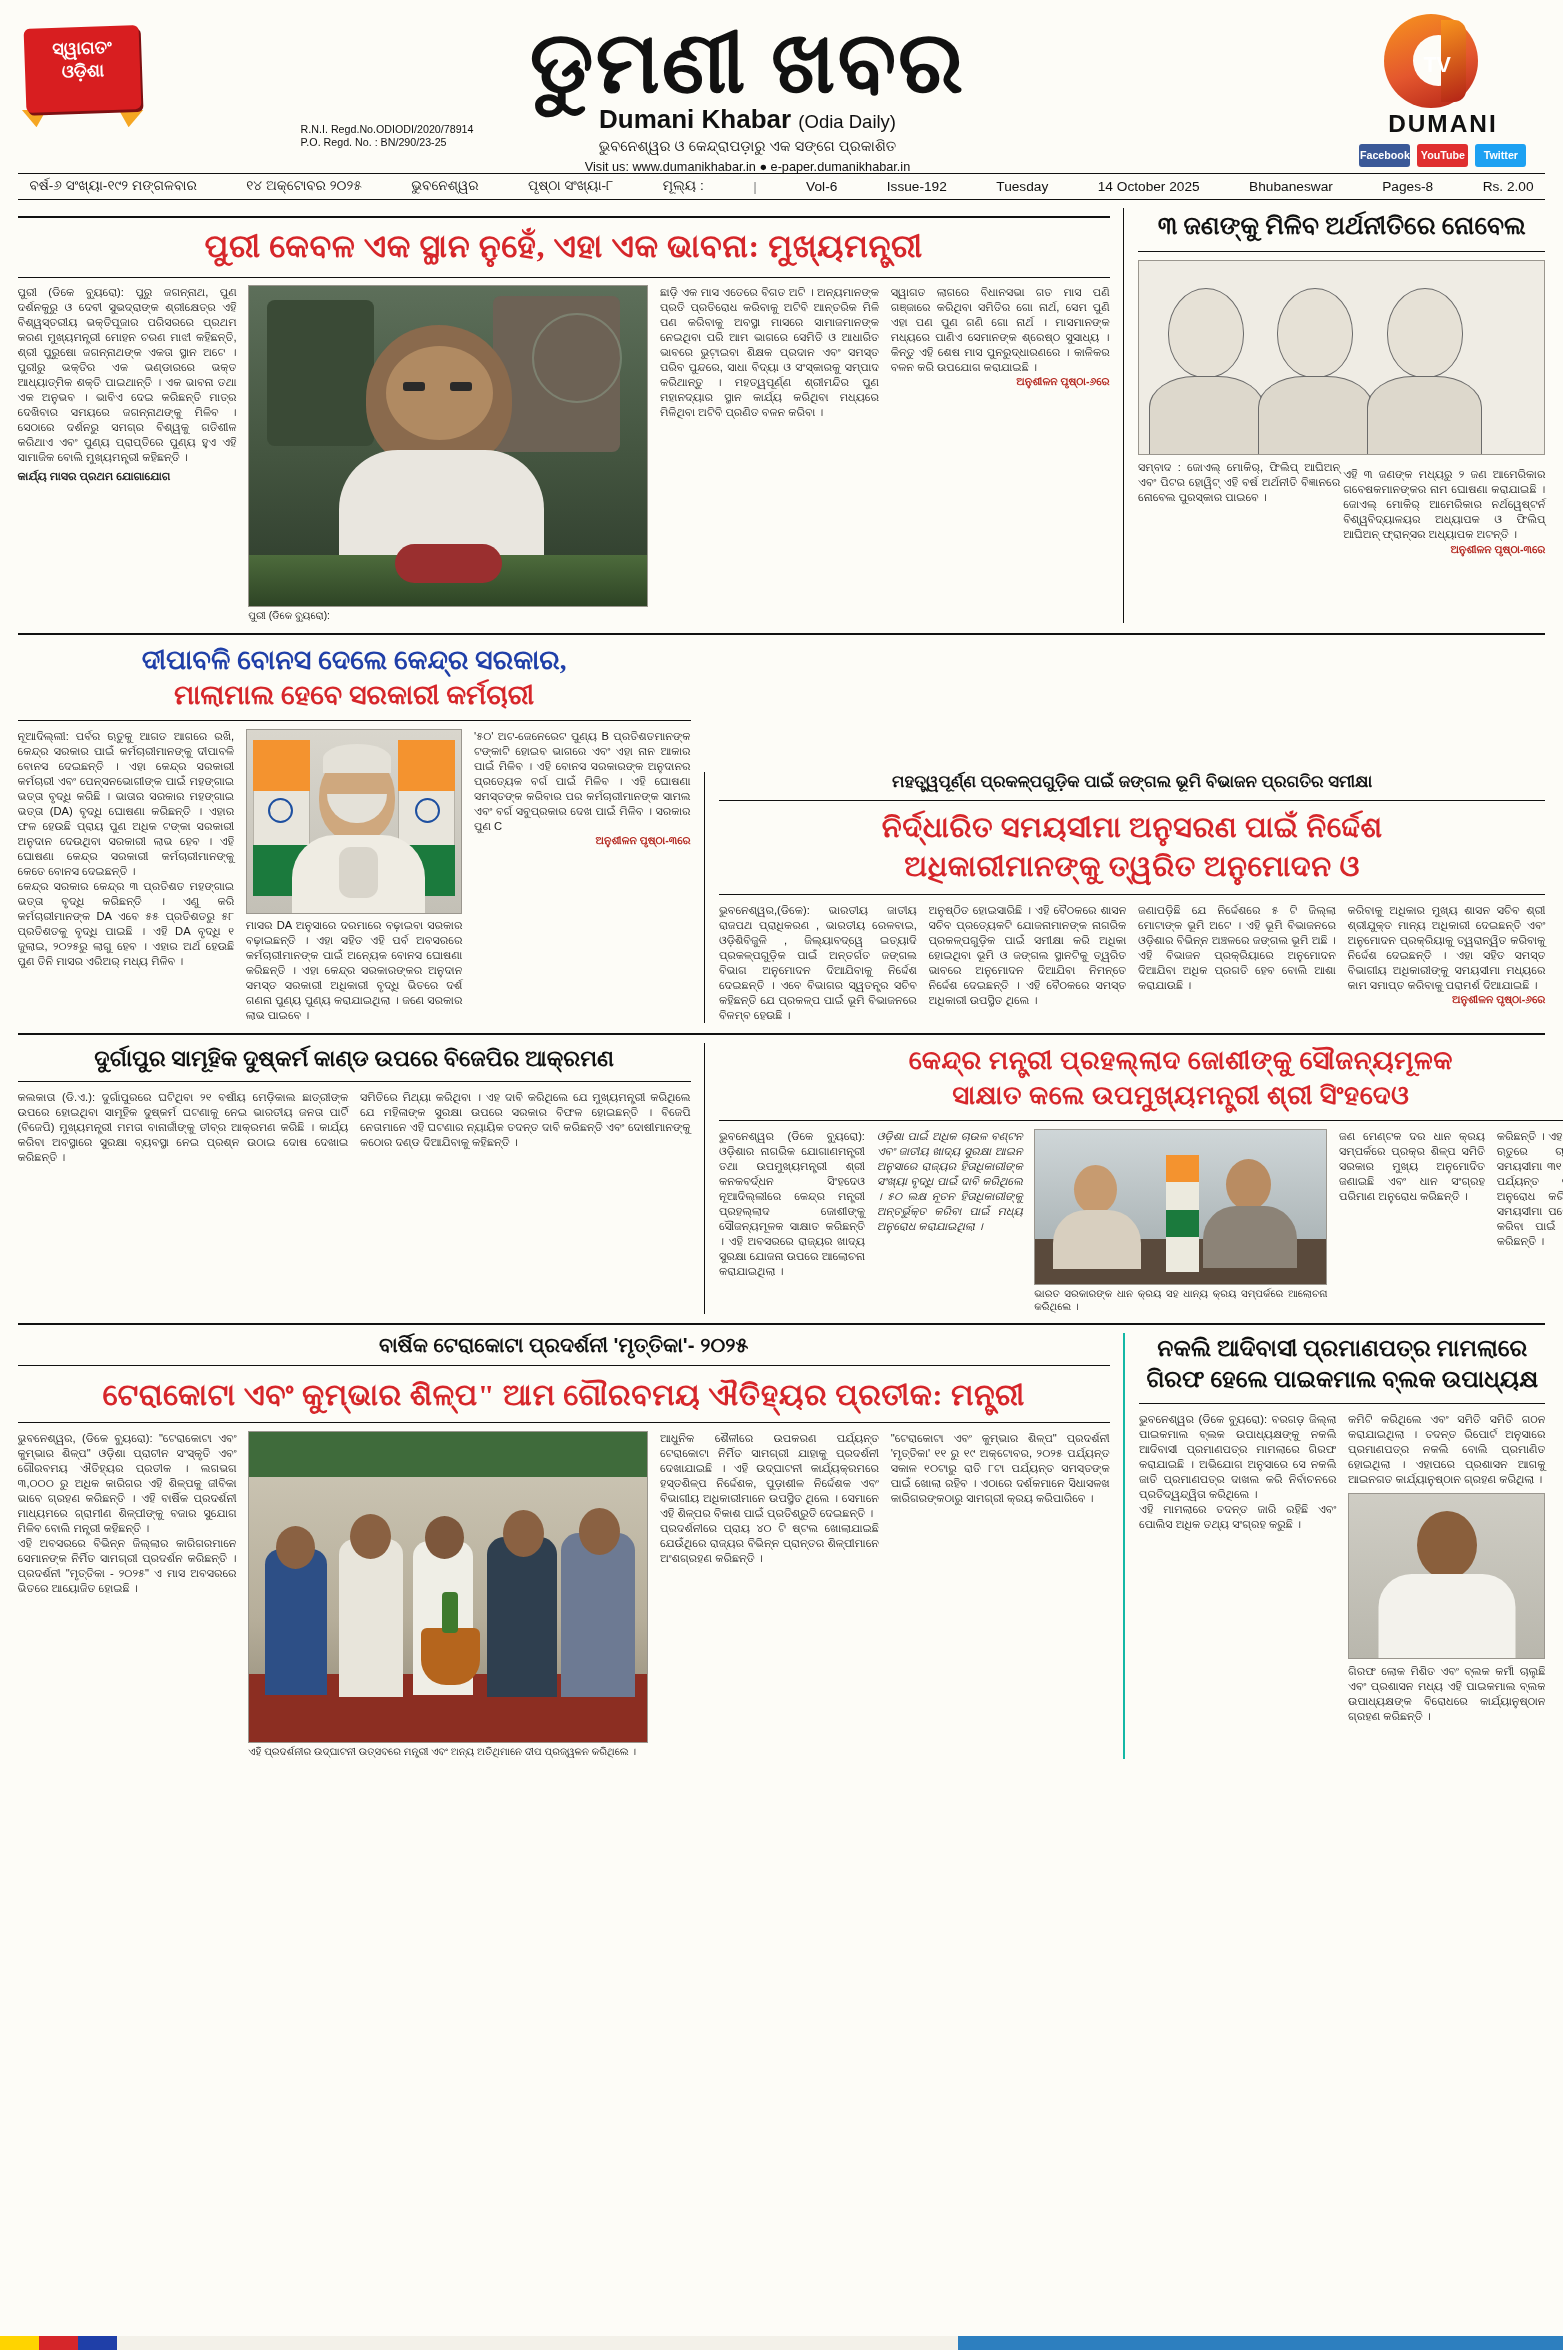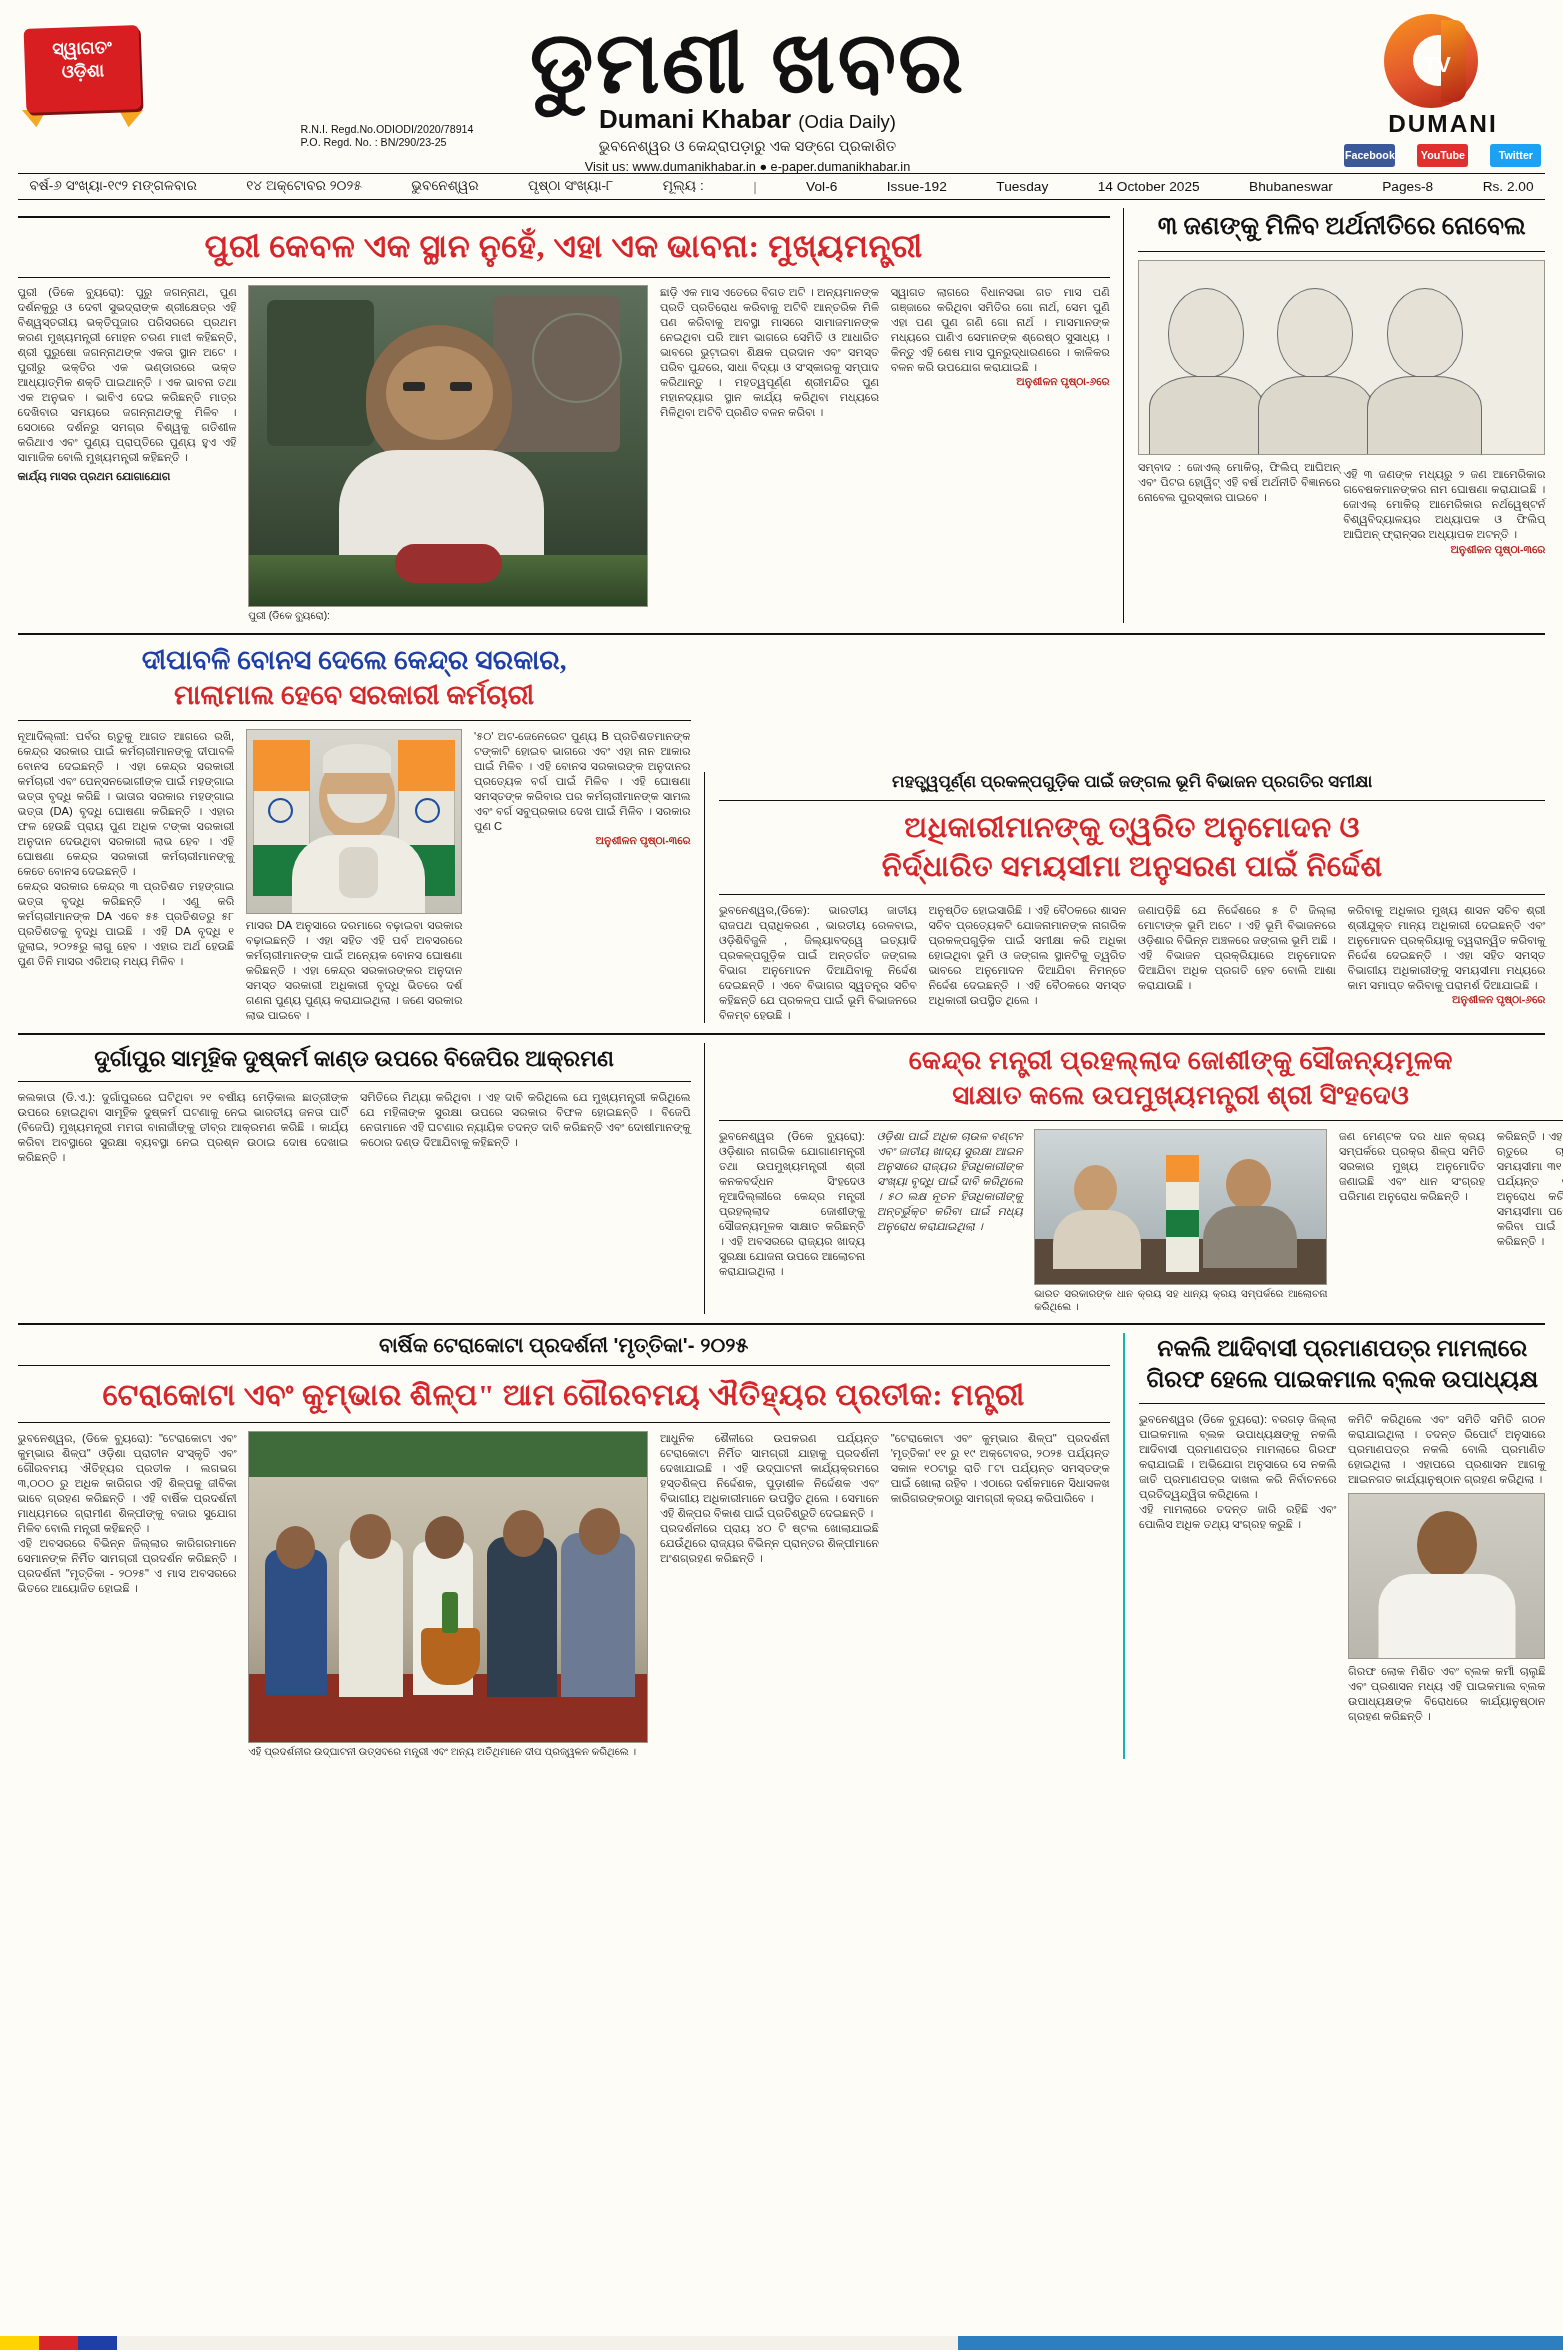--- a/index.html
+++ b/index.html
@@ -69,21 +69,21 @@
     background:#fdfcf7;
   }
   .dlogo .dbar{
     position:absolute; left:57px; top:5.9px; width:25px;height:82px;border-radius:0 11.7px 11.7px 0;
     background:linear-gradient(160deg,#f7941e,#b32317);
   }
   .dlogo .dtv{
     position:absolute; left:39px; top:39px; font-size:21.5px; font-weight:bold; color:#fff;
   }
   .dword { font-size:24.4px; font-weight:bold; letter-spacing:2px; margin-top:2px; }
-  .socials { margin-top:5.9px; display:flex; gap:22px; justify-content:center; }
+  .socials { margin-top:5.9px; display:flex; gap:7px; justify-content:center; }
   .soc { width:51px;height:23.4px;border-radius:2.9px;color:#fff;font-size:10.7px;
          display:flex;align-items:center;justify-content:center;font-weight:bold;}
   .soc.fb{background:#3b5998;} .soc.yt{background:#e02f2f;} .soc.tw{background:#1da1f2;}
   .infobar {
     display:flex; align-items:center; justify-content:space-between;
     font-size:13.7px; padding:4.9px 5.9px; border-top:1px solid #111; border-bottom:1px solid #111;
     margin:2.9px 0;
   }
   .infobar .cell { padding:0 5.9px; white-space:nowrap; }
   .infobar .sep { color:#888; }
@@ -304,22 +304,22 @@
           <div class="col">
             <div class="coltext">'୫୦' ଅଟ-ଜେନେରେଟ ପୁଣ୍ୟ B ପ୍ରତିଶତମାନଙ୍କ ଟଙ୍କାଟି ହୋଇବ ଭାଗରେ ଏବଂ ଏହା ନାନ ଆକାର ପାଇଁ ମିଳିବ । ଏହି ବୋନସ ସରକାରଙ୍କ ଅନୁଦାନର ପ୍ରତ୍ୟେକ ବର୍ଗ ପାଇଁ ମିଳିବ । ଏହି ଘୋଷଣା ସମସ୍ତଙ୍କ କରିବାର ପର କର୍ମଚାରୀମାନଙ୍କ ସାମଲ ଏବଂ ବର୍ଗ ସବୁପ୍ରକାର ଦେଖ ପାଇଁ ମିଳିବ । ସରକାର ପୁଣ C</div>
             <div class="credit">ଅନୁଶୀଳନ ପୃଷ୍ଠା-୩ରେ</div>
           </div>
         </div>
       </div>
 
       <div style="flex:1 1 auto;border-left:1px solid #111;padding-left:13.7px;">
         <div class="kicker">ମହତ୍ତ୍ୱପୂର୍ଣ୍ଣ ପ୍ରକଳ୍ପଗୁଡ଼ିକ ପାଇଁ ଜଙ୍ଗଲ ଭୂମି ବିଭାଜନ ପ୍ରଗତିର ସମୀକ୍ଷା</div>
         <div class="rule"></div>
+        <div class="headline-main" style="font-size:29px;line-height:39px;">ନିର୍ଦ୍ଧାରିତ ସମୟସୀମା ଅନୁସରଣ ପାଇଁ ନିର୍ଦ୍ଦେଶ</div>
         <div class="headline-main" style="font-size:29px;line-height:39px;">ଅଧିକାରୀମାନଙ୍କୁ ତ୍ୱରିତ ଅନୁମୋଦନ ଓ</div>
-        <div class="headline-main" style="font-size:29px;line-height:39px;">ନିର୍ଦ୍ଧାରିତ ସମୟସୀମା ଅନୁସରଣ ପାଇଁ ନିର୍ଦ୍ଦେଶ</div>
         <div class="rule"></div>
         <div class="cols">
           <div class="col">
               <div class="coltext">ଭୁବନେଶ୍ୱର,(ଡିକେ): ଭାରତୀୟ ଜାତୀୟ ରାଜପଥ ପ୍ରାଧିକରଣ , ଭାରତୀୟ ରେଳବାଇ, ଓଡ଼ିଶିବିଜୁଳି , ଜିଲ୍ୟାବଦ୍ୱେ ଇତ୍ୟାଦି ପ୍ରକଳ୍ପଗୁଡ଼ିକ ପାଇଁ ଅନ୍ତର୍ଗତ ଜଙ୍ଗଲ ବିଭାଗ ଅନୁମୋଦନ ଦିଆଯିବାକୁ ନିର୍ଦ୍ଦେଶ ଦେଇଛନ୍ତି । ଏବେ ବିଭାଗର ସ୍ୱତନ୍ତ୍ର ସଚିବ କହିଛନ୍ତି ଯେ ପ୍ରକଳ୍ପ ପାଇଁ ଭୂମି ବିଭାଜନରେ ବିଳମ୍ବ ହେଉଛି ।</div>
             </div>
           <div class="col">
               <div class="coltext">ଅନୁଷ୍ଠିତ ହୋଇସାରିଛି । ଏହି ବୈଠକରେ ଶାସନ ସଚିବ ପ୍ରତ୍ୟେକଟି ଯୋଜନାମାନଙ୍କ ନାଗରିକ ପ୍ରକଳ୍ପଗୁଡ଼ିକ ପାଇଁ ସମୀକ୍ଷା କରି ଅଧିକା ହୋଇଥିବା ଭୂମି ଓ ଜଙ୍ଗଲ ସ୍ଥାନଟିକୁ ତ୍ୱରିତ ଭାବରେ ଅନୁମୋଦନ ଦିଆଯିବା ନିମନ୍ତେ ନିର୍ଦ୍ଦେଶ ଦେଇଛନ୍ତି । ଏହି ବୈଠକରେ ସମସ୍ତ ଅଧିକାରୀ ଉପସ୍ଥିତ ଥିଲେ ।</div>
             </div>
           <div class="col">
               <div class="coltext">ଜଣାପଡ଼ିଛି ଯେ ନିର୍ଦ୍ଦେଶରେ ୫ ଟି ଜିଲ୍ଲା ମୋଟାଙ୍କ ଭୂମି ଅଟେ । ଏହି ଭୂମି ବିଭାଜନରେ ଓଡ଼ିଶାର ବିଭିନ୍ନ ଅଞ୍ଚଳରେ ଜଙ୍ଗଲ ଭୂମି ଅଛି । ଏହି ବିଭାଜନ ପ୍ରକ୍ରିୟାରେ ଅନୁମୋଦନ ଦିଆଯିବା ଅଧିକ ପ୍ରଗତି ହେବ ବୋଲି ଆଶା କରାଯାଉଛି ।</div>

